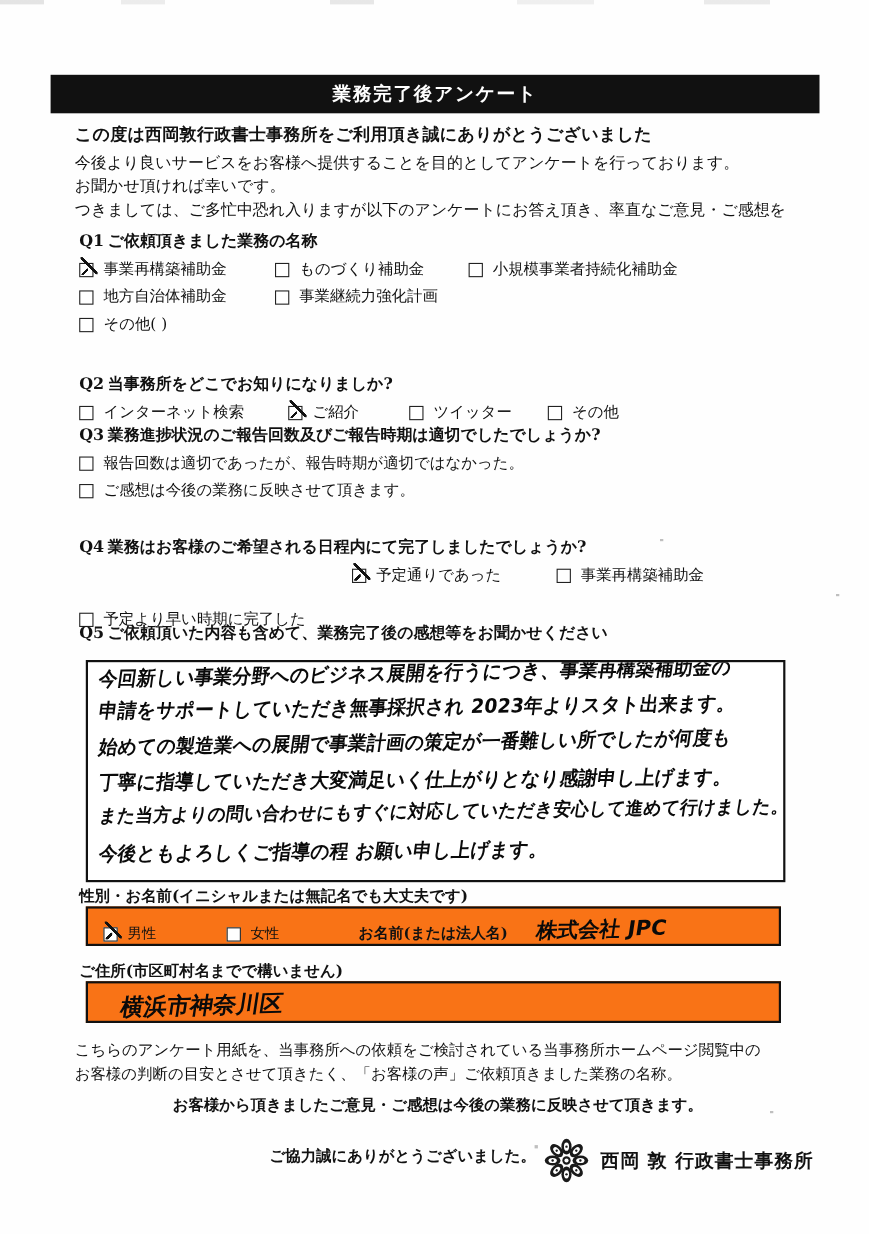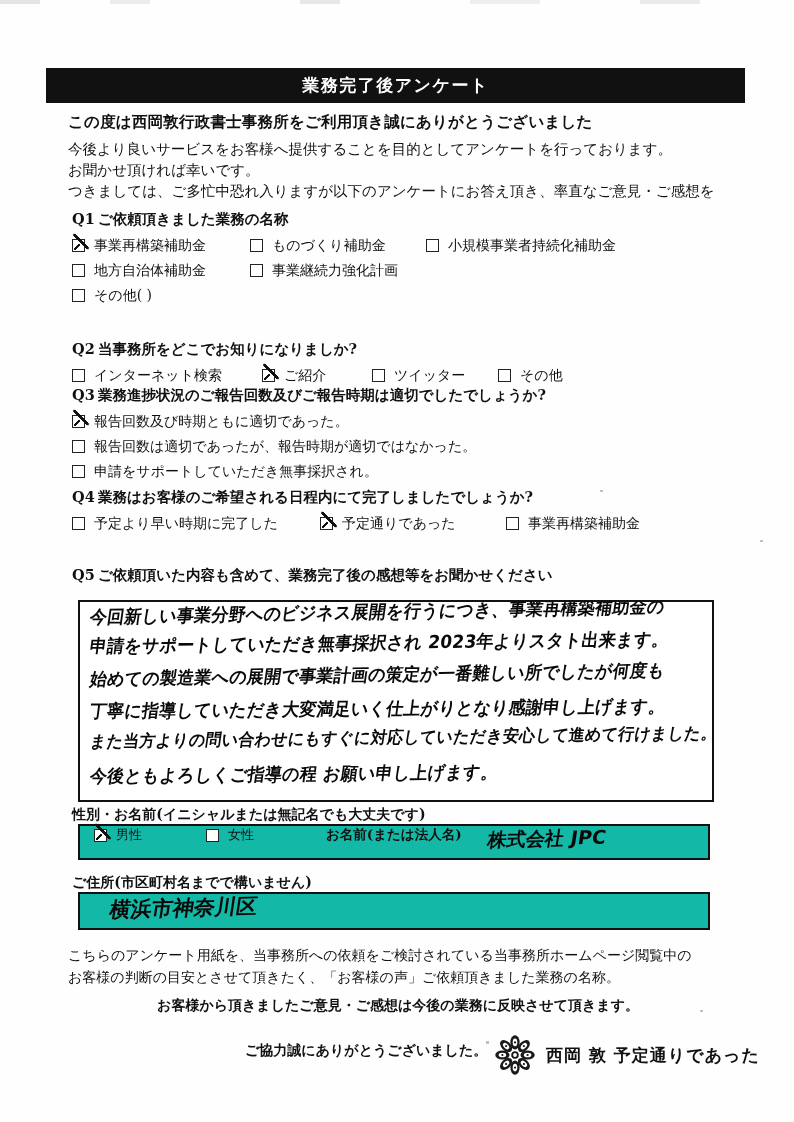--- a/index.html
+++ b/index.html
@@ -175,24 +175,24 @@
     position: absolute;
     left: 72px;
     font-weight: 700;
     font-size: 14px;
     font-family: "DejaVu Serif", serif;
   }
   .field-box {
     position: absolute;
     left: 78px;
     border: 2.2px solid #111;
-    background: #14b8a6;
+    background: #f97316;
     box-sizing: border-box;
     display: flex;
-    align-items: flex-start;
+    align-items: flex-end;
   }
   .inline-opt {
     display: inline-flex;
     align-items: flex-start;
     font-size: 13px;
     font-family: "DejaVu Serif", serif;
   }
   .hand-value {
     font-family: "DejaVu Sans", sans-serif;
     font-size: 19px;
@@ -328,44 +328,38 @@
       </span>
     </div>
   </div>
 
   <div class="q-block" style="top:386px;">
     <div class="q-head">
       <span class="q-num">Q3</span><span>業務進捗状況のご報告回数及びご報告時期は適切でしたでしょうか?</span>
     </div>
     <div class="opt-row">
       <span class="opt">
-        <span class="cb checked"></span>
-        <span class="opt-label">報告回数及び時期ともに適切であった。</span>
-      </span>
-    </div>
-    <div class="opt-row">
-      <span class="opt">
         <span class="cb"></span>
         <span class="opt-label">報告回数は適切であったが、報告時期が適切ではなかった。</span>
       </span>
     </div>
     <div class="opt-row">
       <span class="opt">
         <span class="cb"></span>
-        <span class="opt-label">申請をサポートしていただき無事採択され。</span>
+        <span class="opt-label">ご感想は今後の業務に反映させて頂きます。</span>
       </span>
     </div>
   </div>
 
   <div class="q-block" style="top:488px;">
     <div class="q-head">
       <span class="q-num">Q4</span><span>業務はお客様のご希望される日程内にて完了しましたでしょうか?</span>
     </div>
     <div class="opt-row">
-      <span class="opt" style="width:248px;">
+      <span class="opt" style="width:248px;margin-top:40px;">
         <span class="cb"></span>
         <span class="opt-label">予定より早い時期に完了した</span>
       </span>
       <span class="opt" style="width:186px;text-align:right;">
         <span class="cb checked"></span>
         <span class="opt-label">予定通りであった</span>
       </span>
       <span class="opt">
         <span class="cb"></span>
         <span class="opt-label">事業再構築補助金</span>
@@ -461,16 +455,16 @@
               <ellipse cx="0" cy="-30" rx="11" ry="17"></ellipse>
               <ellipse cx="0" cy="-30" rx="5.5" ry="9" fill="#ffffff"></ellipse>
               <circle cx="0" cy="-30" r="2.6" fill="#1a1a1a"></circle>
             </g>
             <circle cx="0" cy="0" r="9" fill="#1a1a1a"></circle>
             <circle cx="0" cy="0" r="4.5" fill="#ffffff"></circle>
           </g>
         </g>
       </svg>
     </span>
-    <span class="logo-text">西岡 敦 予定通りであった</span>
+    <span class="logo-text">西岡 敦 行政書士事務所</span>
   </div>
 
 </div>
 
 </body></html>

